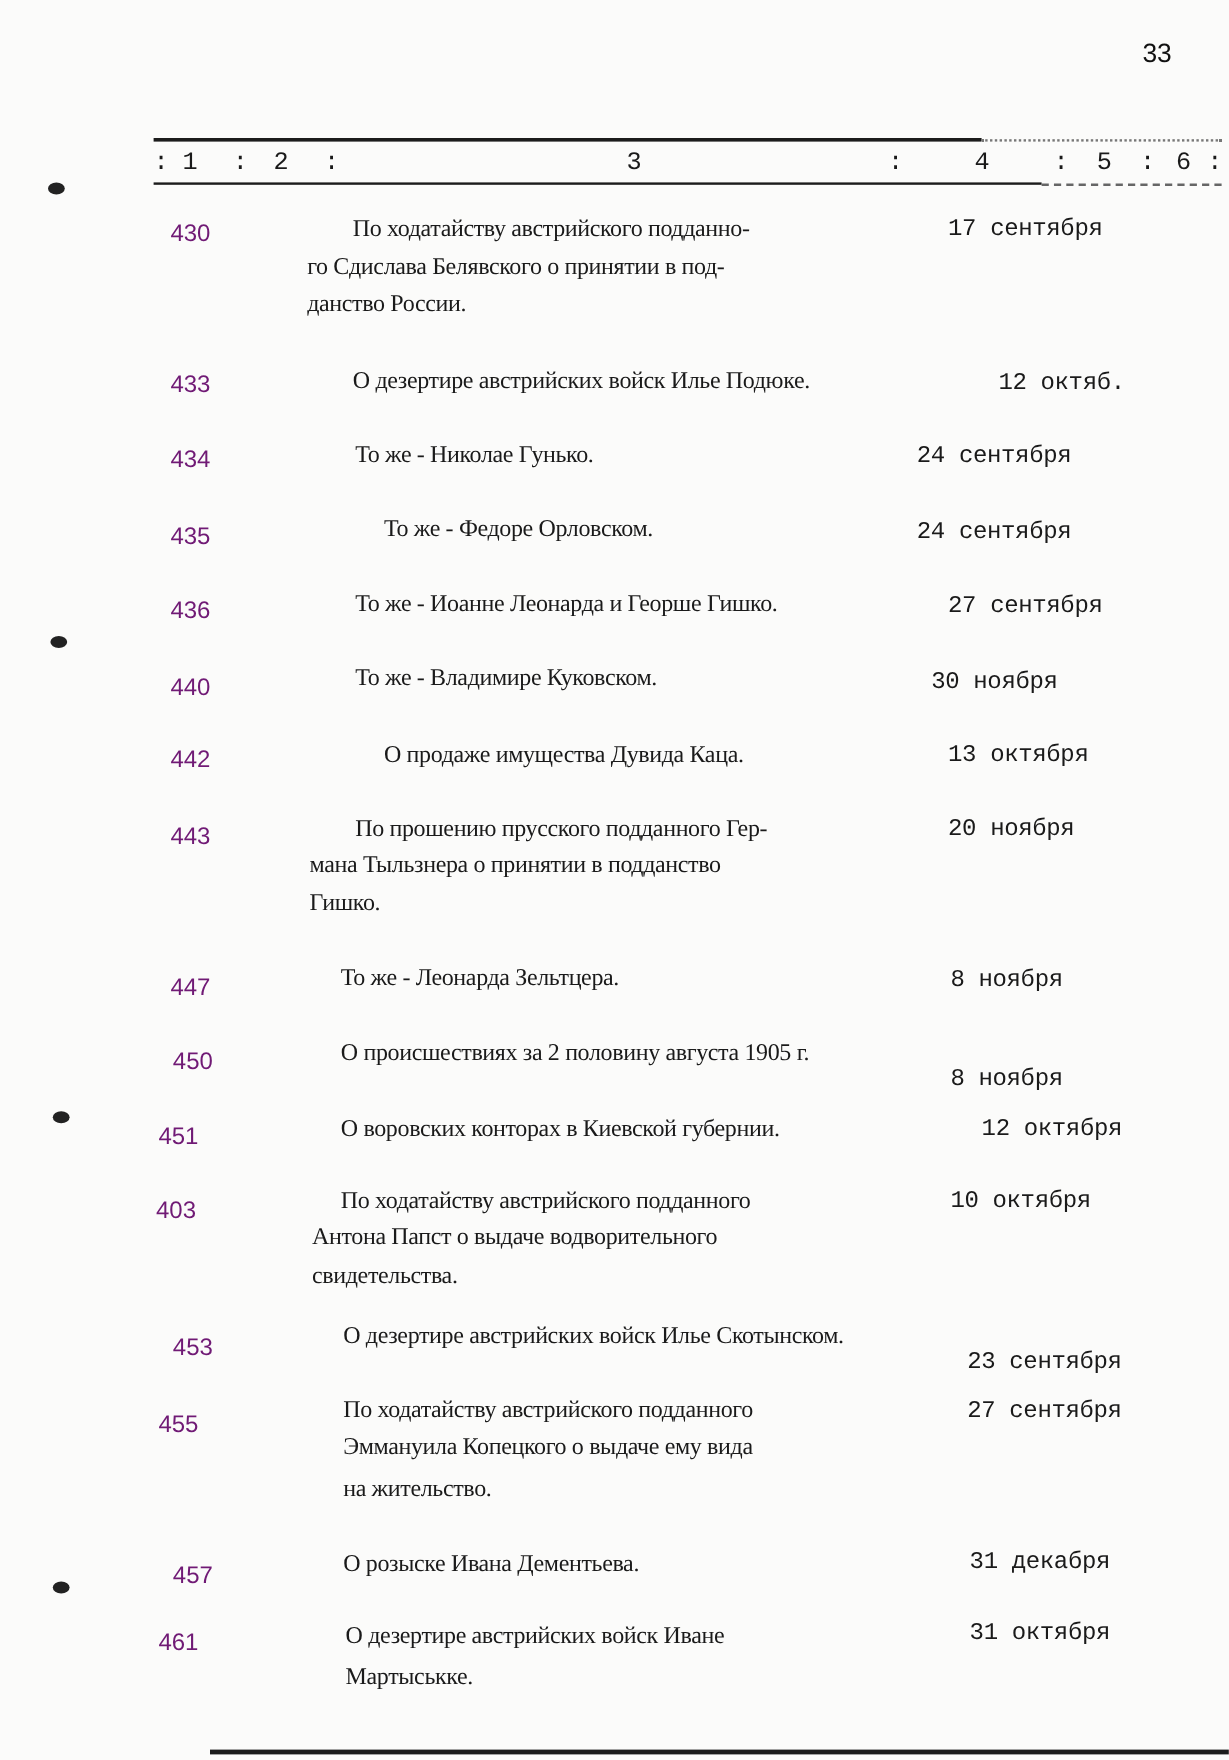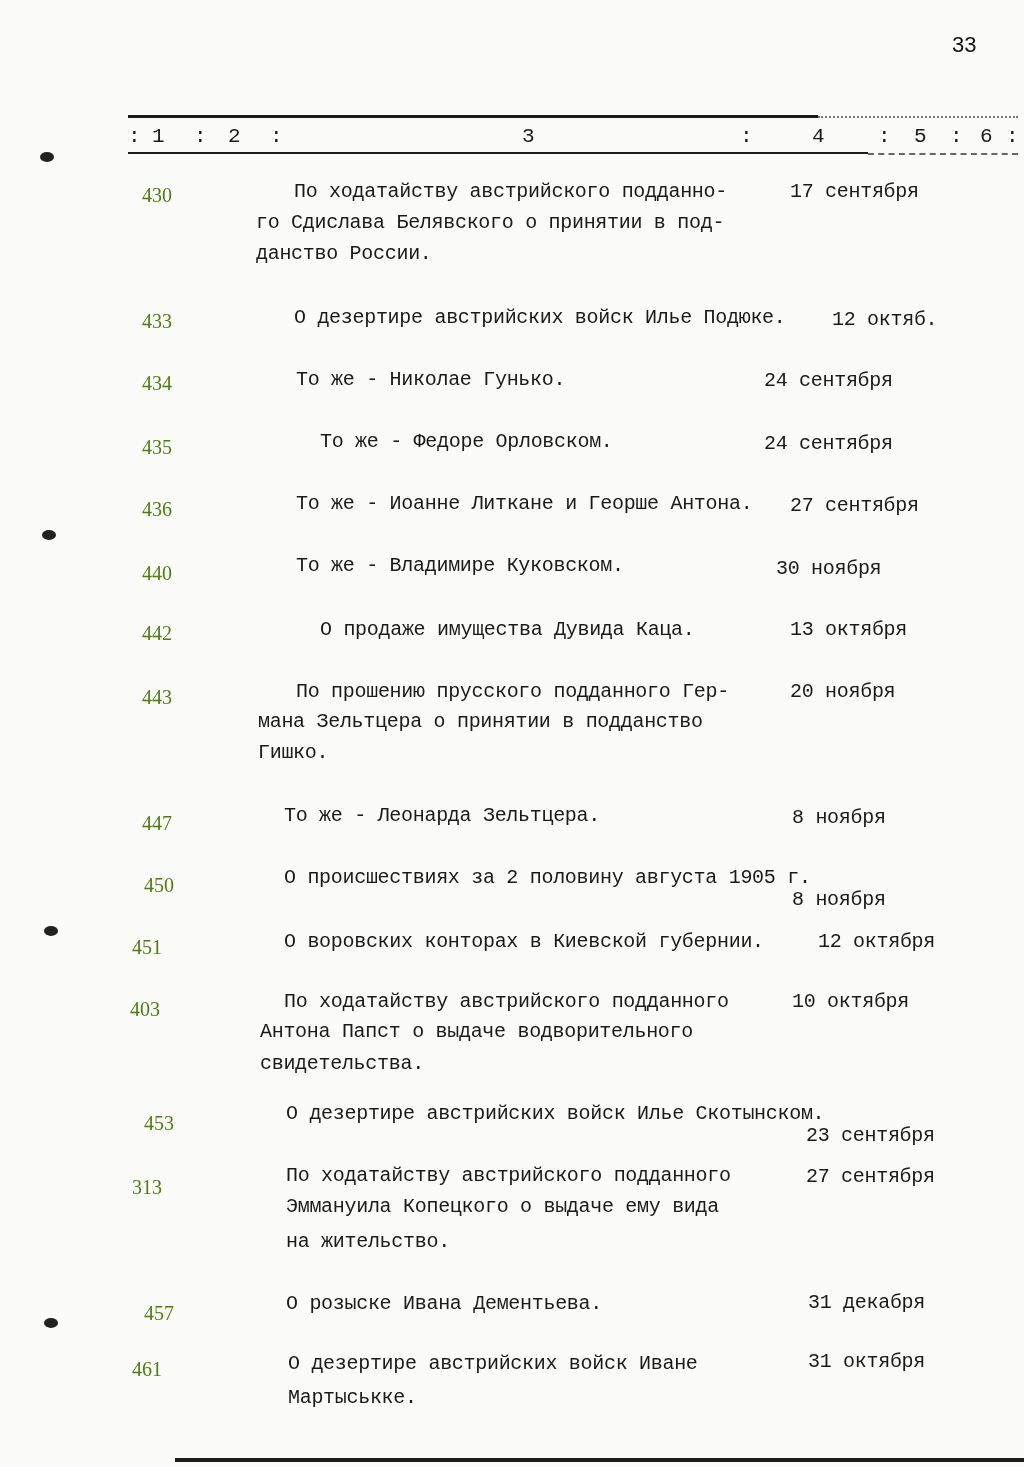--- a/index.html
+++ b/index.html
@@ -28,26 +28,27 @@
       border-top: 2px dashed #666;
     }
     .rule-bottom { top: 1458px; left: 175px; width: 849px; height: 4px; }
     .col-header {
       position: absolute; top: 125px; left: 128px; width: 896px; height: 26px;
       font-size: 21px;
     }
     .col-header span { position: absolute; top: 0; }
     .entry { position: absolute; left: 0; width: 1024px; }
     .entry .num {
-      position: absolute; font-family: Liberation Serif, serif;
-      font-size: 20px; color: #4d7c0f;
+      position: absolute; font-family: Liberation Sans, sans-serif;
+      font-size: 20px; color: #701a75;
     }
     .entry .desc {
       position: absolute; font-size: 20px; line-height: 31px; white-space: pre;
       letter-spacing: -0.3px;
+      font-family: Liberation Serif, serif;
     }
     .entry .date {
       position: absolute; font-size: 20px; white-space: pre; letter-spacing: -0.3px;
     }
     .mark {
       position: absolute; width: 14px; height: 10px; background: #222; border-radius: 50%;
     }
   </style>
 </head>
 <body>
@@ -99,40 +100,40 @@
   </div>
 
   <div class="entry">
     <span class="num" style="left:142px;top:436px">435</span>
     <span class="desc" style="left:320px;top:426px">То же - Федоре Орловском.</span>
     <span class="date" style="left:764px;top:432px">24 сентября</span>
   </div>
 
   <div class="entry">
     <span class="num" style="left:142px;top:498px">436</span>
-    <span class="desc" style="left:296px;top:488px">То же - Иоанне Литкане и Георше Антона.</span>
+    <span class="desc" style="left:296px;top:488px">То же - Иоанне Леонарда и Георше Гишко.</span>
     <span class="date" style="left:790px;top:494px">27 сентября</span>
   </div>
 
   <div class="entry">
     <span class="num" style="left:142px;top:562px">440</span>
     <span class="desc" style="left:296px;top:550px">То же - Владимире Куковском.</span>
     <span class="date" style="left:776px;top:557px">30 ноября</span>
   </div>
 
   <div class="entry">
     <span class="num" style="left:142px;top:622px">442</span>
     <span class="desc" style="left:320px;top:614px">О продаже имущества Дувида Каца.</span>
     <span class="date" style="left:790px;top:618px">13 октября</span>
   </div>
 
   <div class="entry">
     <span class="num" style="left:142px;top:686px">443</span>
     <span class="desc" style="left:296px;top:676px">По прошению прусского подданного Гер-</span>
-    <span class="desc" style="left:258px;top:706px">мана Зельтцера о принятии в подданство</span>
+    <span class="desc" style="left:258px;top:706px">мана Тыльзнера о принятии в подданство</span>
     <span class="desc" style="left:258px;top:737px">Гишко.</span>
     <span class="date" style="left:790px;top:680px">20 ноября</span>
   </div>
 
   <div class="entry">
     <span class="num" style="left:142px;top:812px">447</span>
     <span class="desc" style="left:284px;top:800px">То же - Леонарда Зельтцера.</span>
     <span class="date" style="left:792px;top:806px">8 ноября</span>
   </div>
 
@@ -156,21 +157,21 @@
     <span class="date" style="left:792px;top:990px">10 октября</span>
   </div>
 
   <div class="entry">
     <span class="num" style="left:144px;top:1112px">453</span>
     <span class="desc" style="left:286px;top:1098px">О дезертире австрийских войск Илье Скотынском.</span>
     <span class="date" style="left:806px;top:1124px">23 сентября</span>
   </div>
 
   <div class="entry">
-    <span class="num" style="left:132px;top:1176px">313</span>
+    <span class="num" style="left:132px;top:1176px">455</span>
     <span class="desc" style="left:286px;top:1160px">По ходатайству австрийского подданного</span>
     <span class="desc" style="left:286px;top:1191px">Эммануила Копецкого о выдаче ему вида</span>
     <span class="desc" style="left:286px;top:1226px">на жительство.</span>
     <span class="date" style="left:806px;top:1165px">27 сентября</span>
   </div>
 
   <div class="entry">
     <span class="num" style="left:144px;top:1302px">457</span>
     <span class="desc" style="left:286px;top:1288px">О розыске Ивана Дементьева.</span>
     <span class="date" style="left:808px;top:1291px">31 декабря</span>

